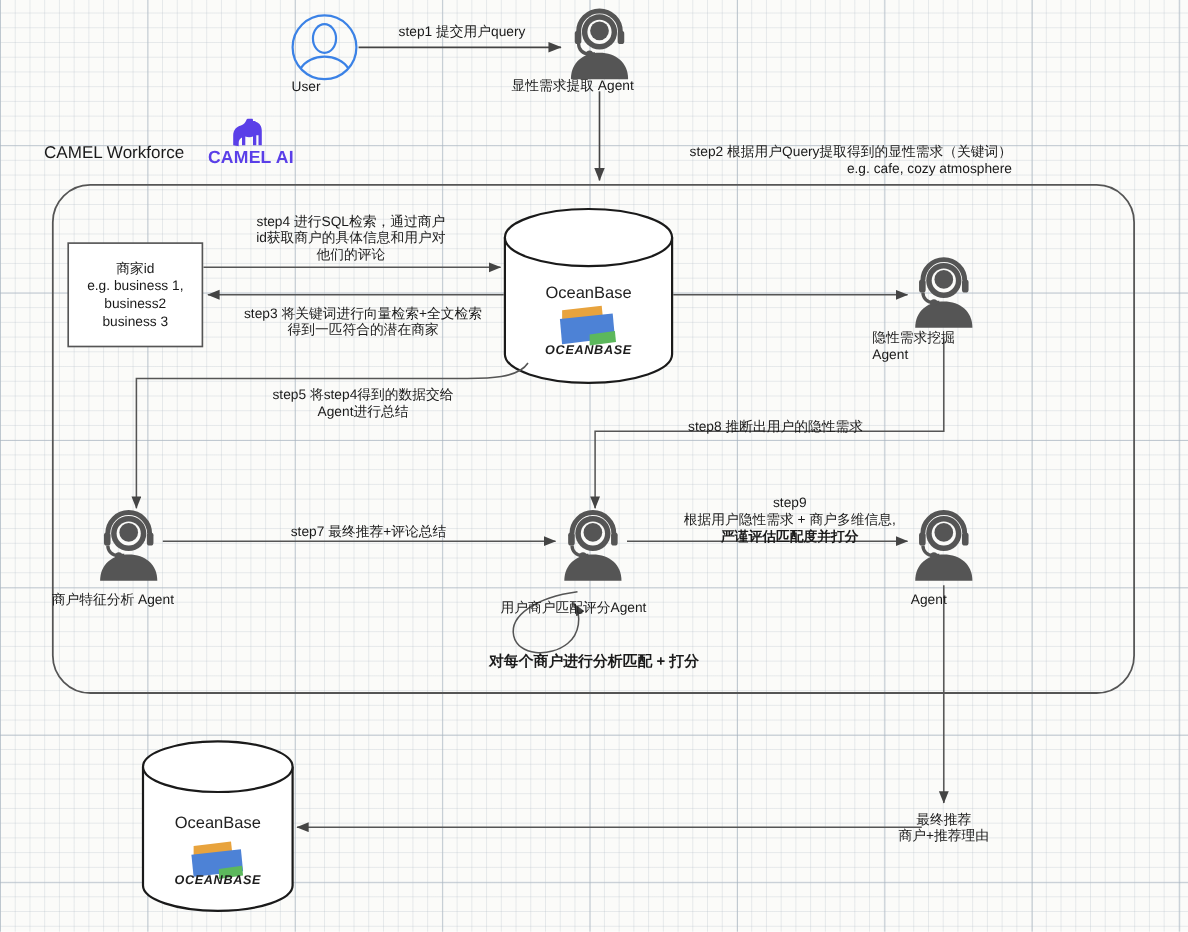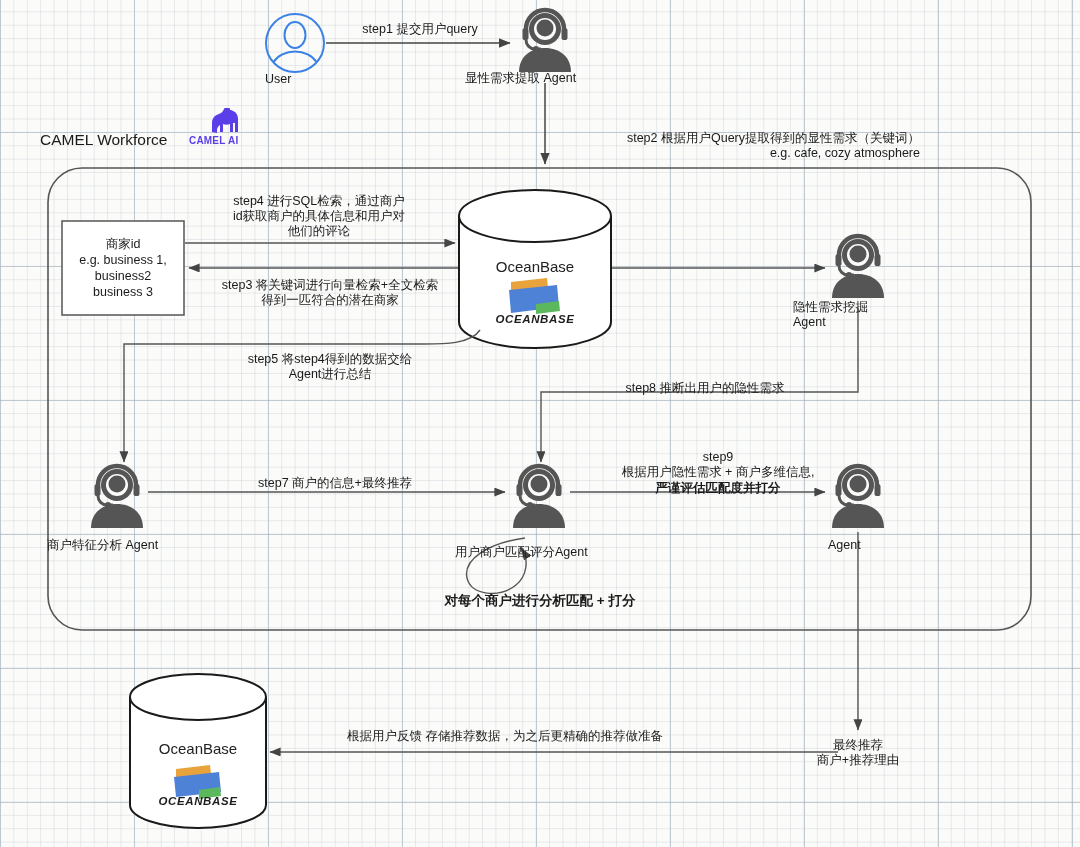--- a/index.html
+++ b/index.html
@@ -24,21 +24,21 @@
       134px 134px;
     background-position:0 -2px,0 -2px,0 -2px,0 -2px;
   }
   svg.layer{position:absolute;left:0;top:0;width:1080px;height:847px;overflow:visible;}
   .lbl{position:absolute;color:#1a1a1a;font-size:12.5px;line-height:15px;text-align:center;white-space:pre;}
   .lbl.b{font-weight:bold;}
   .node-cap{position:absolute;color:#1a1a1a;font-size:12.5px;line-height:15px;text-align:left;white-space:pre;}
   .ob-name{position:absolute;font-size:15px;color:#222;text-align:center;width:120px;}
   .ob-word{position:absolute;font-size:11.5px;font-weight:bold;font-style:italic;color:#1d1d1d;letter-spacing:.6px;text-align:center;width:140px;}
   .camel-title{position:absolute;font-size:15.5px;color:#1a1a1a;}
-  .camel-logo-txt{position:absolute;font-size:10px;font-weight:bold;color:#5a3fe8;letter-spacing:.2px;}
+  .camel-logo-txt{position:absolute;font-size:16px;font-weight:bold;color:#5a3fe8;letter-spacing:.2px;}
   .boxtxt{position:absolute;font-size:12.5px;line-height:16px;color:#1a1a1a;text-align:center;white-space:pre;}
 </style>
 </head>
 <body>
 
 <div id="canvas">
 
   <svg class="layer">
     <defs>
       <marker id="ah" markerWidth="9" markerHeight="9" refX="7.6" refY="3.2" orient="auto" markerUnits="strokeWidth">
@@ -197,36 +197,35 @@
 
 
   <div class="node-cap" style="left:793px;top:300px;width:130px;">隐性需求挖掘
 Agent</div>
 
   <div class="lbl" style="left:235px;top:352px;width:190px;">step5 将step4得到的数据交给
 Agent进行总结</div>
 
   <div class="lbl" style="left:605px;top:381px;width:200px;">step8 推断出用户的隐性需求</div>
 
-  <div class="lbl" style="left:240px;top:476px;width:190px;">step7 商户的信息+最终推荐</div>
+  <div class="lbl" style="left:240px;top:476px;width:190px;">step7 最终推荐+评论总结</div>
 
   <div class="lbl" style="left:578px;top:450px;width:280px;">step9
 根据用户隐性需求 + 商户多维信息,</div>
   <div class="lbl b" style="left:578px;top:481px;width:280px;">严谨评估匹配度并打分</div>
 
   <div class="node-cap" style="left:47px;top:538px;width:145px;text-align:left;">商户特征分析 Agent</div>
 
   <div class="node-cap" style="left:455px;top:545px;width:160px;text-align:left;">用户商户匹配评分Agent</div>
 
   <div class="node-cap" style="left:828px;top:538px;width:60px;">Agent</div>
 
   <div class="lbl b" style="left:375px;top:593px;width:330px;font-size:13.5px;">对每个商户进行分析匹配 + 打分</div>
 
 
-  <div class="lbl" style="left:300px;top:729px;width:410px;">根据用户反馈 存储推荐数据，为之后更精确的推荐做准备</div>
 
   <div class="ob-name" style="left:138px;top:740px;">OceanBase</div>
   <div class="ob-word" style="left:128px;top:795px;">OCEANBASE</div>
 
   <div class="lbl" style="left:788px;top:738px;width:140px;">最终推荐
 商户+推荐理由</div>
 
 </div>
 
 </body></html>

